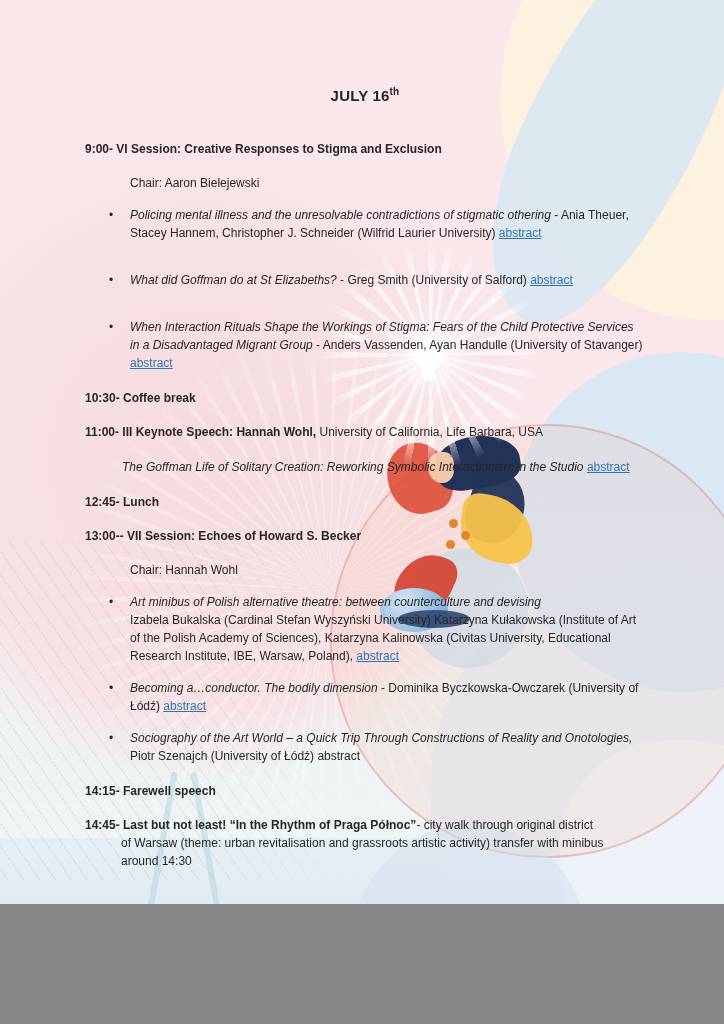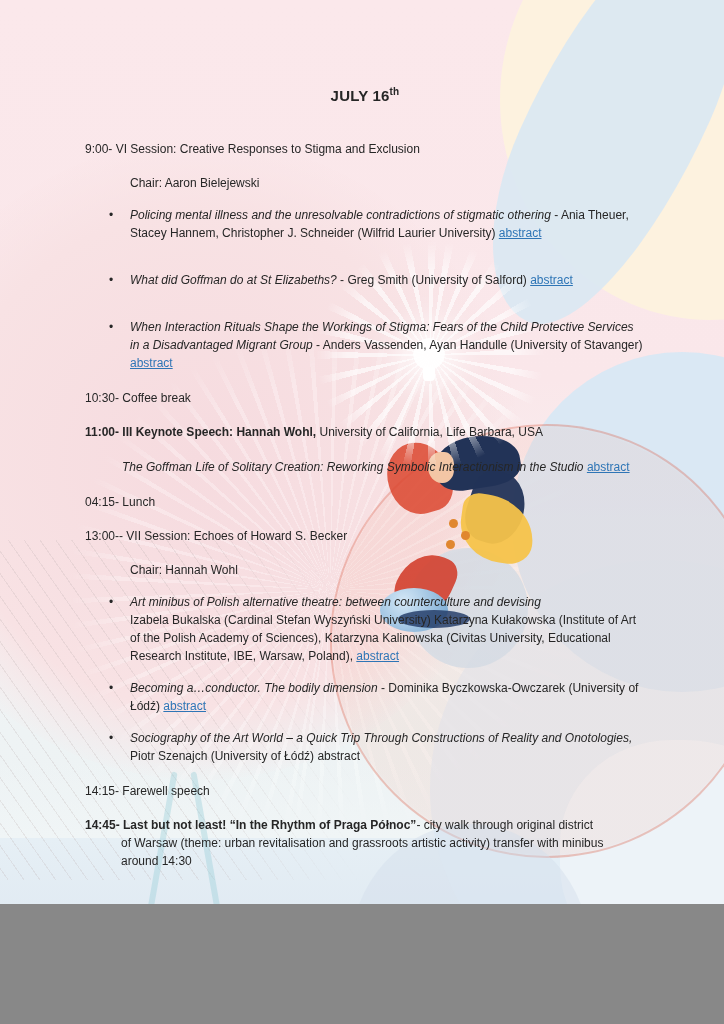--- a/index.html
+++ b/index.html
@@ -58,21 +58,21 @@
   .bulb{left:413px;top:338px;width:32px;height:32px;border-radius:50%;background:rgba(255,255,255,.95);
     box-shadow:0 0 34px 16px rgba(255,255,255,.85);}
   .bulb::after{content:"";position:absolute;left:10px;top:29px;width:12px;height:14px;
     background:rgba(255,255,255,.95);border-radius:2px 2px 4px 4px;}
   .bottom-fig{left:350px;top:824px;width:240px;height:260px;border-radius:50% 50% 0 0;background:#d3deea;opacity:.45;}
 
   .content{position:relative;z-index:1;padding:82px 79px 0 85px;font-size:12px;line-height:18px;}
   h1{font-size:15px;line-height:20px;margin:0 0 34px;text-align:center;font-weight:bold;letter-spacing:.2px;}
   h1 sup{font-size:10px;}
   p{margin:0 0 17px;}
-  .h{font-weight:normal;margin:0 0 16px;}
+  .h{font-weight:bold;margin:0 0 16px;}
   .chair{margin:0 0 14px 45px;}
   .bullet{position:relative;margin:0 0 14px 22px;padding-left:23px;}
   .bullet.gapL{margin-bottom:29px;}
   .bullet::before{content:"\2022";position:absolute;left:2px;top:0;font-size:12px;}
   .it{font-style:italic;text-align:center;}
   .b{font-weight:bold;}
   .lnk{color:#2e75b6;text-decoration:underline;cursor:pointer;}
   .indent{margin-left:37px;}
   .cont{margin-left:36px;}
   .blk{display:block;}
@@ -133,21 +133,21 @@
     <div class="bullet">
       <span class="it">When Interaction Rituals Shape the Workings of Stigma: Fears of the Child Protective Services in a Disadvantaged Migrant Group</span><span> - Anders Vassenden, Ayan Handulle (University of Stavanger) </span><a href="#" class="lnk">abstract</a>
     </div>
 
     <p class="h" style="margin-top:17px">10:30- Coffee break</p>
 
     <p><span class="b">11:00- III Keynote Speech: Hannah Wohl,</span><span> University of California, Life Barbara, USA</span></p>
 
     <p class="indent"><span class="it">The Goffman Life of Solitary Creation: Reworking Symbolic Interactionism in the Studio </span><a href="#" class="lnk">abstract</a></p>
 
-    <p class="h">04:15- Lunch</p>
+    <p class="h">12:45- Lunch</p>
 
     <p class="h">13:00-- VII Session: Echoes of Howard S. Becker</p>
 
     <p class="chair">Chair: Hannah Wohl</p>
 
     <div class="bullet">
       <span class="it">Art minibus of Polish alternative theatre: between counterculture and devising</span><br>
       <span>Izabela Bukalska (Cardinal Stefan Wyszyński University) Katarzyna Kułakowska (Institute of Art of the Polish Academy of Sciences), Katarzyna Kalinowska (Civitas University, Educational Research Institute, IBE, Warsaw, Poland), </span><a href="#" class="lnk">abstract</a>
     </div>
 

